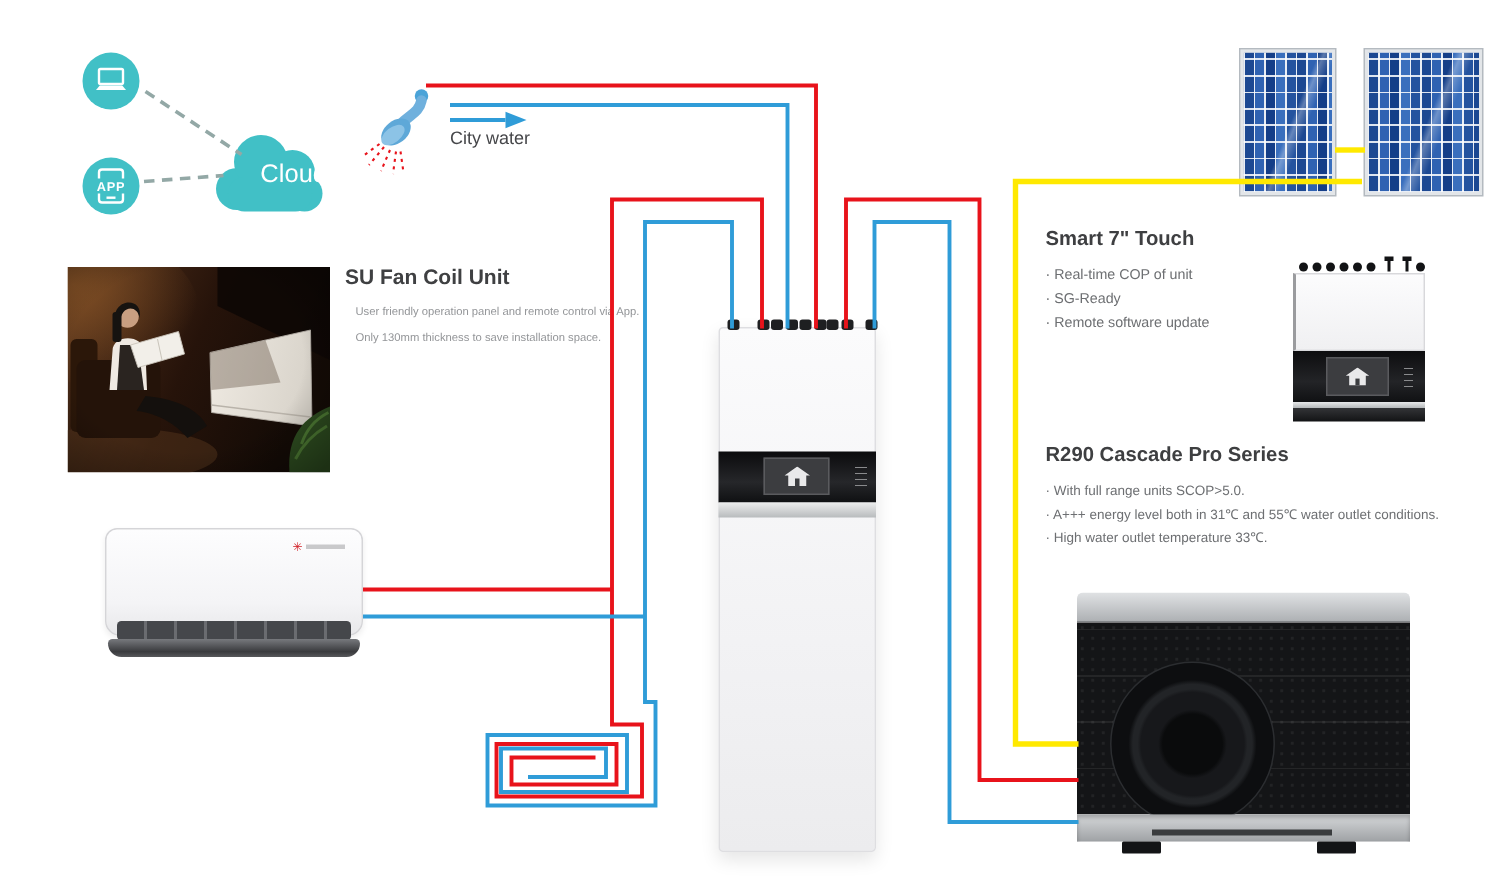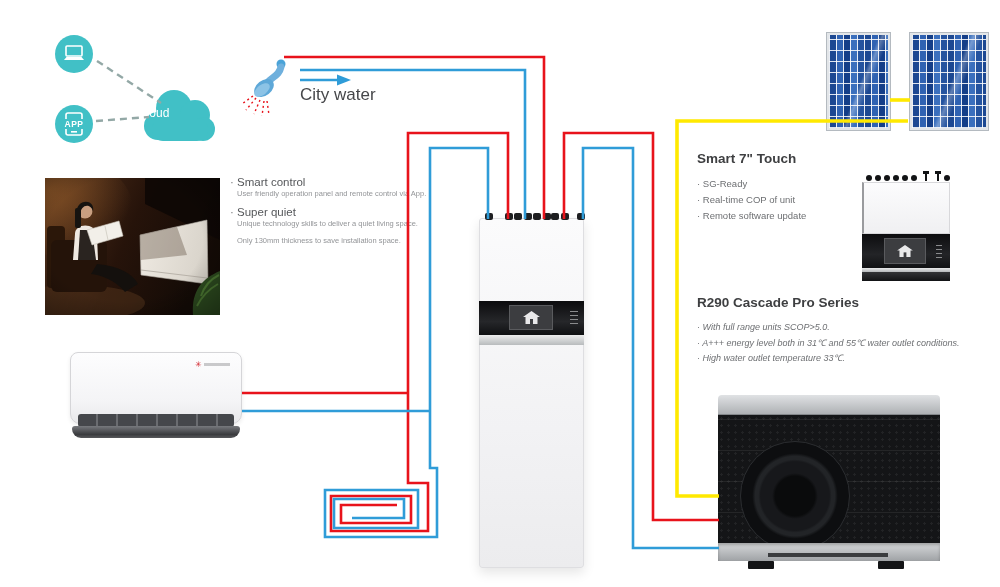--- a/index.html
+++ b/index.html
@@ -10,46 +10,46 @@
   
   #lines{position:absolute;left:0;top:0;width:1000px;height:587px;z-index:6;pointer-events:none;}
 
   
   .iot-circle{position:absolute;width:38px;height:38px;border-radius:50%;background:var(--teal);
               display:flex;align-items:center;justify-content:center;z-index:2;}
   .c-laptop{left:55px;top:35px;}
   .c-app{left:55px;top:105px;}
   .app-text{position:absolute;color:#fff;font-size:8.5px;font-weight:bold;letter-spacing:.5px;}
   .cloud-wrap{position:absolute;left:138px;top:84px;width:80px;height:60px;z-index:2;}
-  .cloud-label{position:absolute;left:138px;top:106px;width:80px;text-align:left;color:#fff;
-               font-size:12px;z-index:3;}
+  .cloud-label{position:absolute;left:138px;top:106px;width:80px;text-align:right;color:#fff;
+               font-size:17px;z-index:3;}
 
   
   .shower-wrap{position:absolute;left:240px;top:48px;width:70px;height:72px;z-index:2;}
-  .city-water{position:absolute;left:300px;top:85px;font-size:17px;color:#46474a;z-index:2;}
+  .city-water{position:absolute;left:300px;top:85px;font-size:12px;color:#46474a;z-index:2;}
 
   
   .photo{position:absolute;left:45px;top:178px;width:175px;height:137px;overflow:hidden;z-index:1;}
 
   
   .su-block{position:absolute;left:230px;top:176px;width:205px;z-index:2;color:#3f4042;}
   .su-title{font-size:14px;font-weight:bold;margin-bottom:11px;}
   .feature{margin-bottom:8px;}
   .feat-title{font-size:11.5px;color:#55575a;}
   .feat-title::before{content:"· ";color:#7a7c7e;}
   .feat-desc{font-size:7.5px;color:#939598;margin-left:7px;margin-top:1px;}
 
   .smart-block{position:absolute;left:697px;top:150px;width:215px;z-index:2;}
   .blk-title{font-size:13.5px;font-weight:bold;color:#3e3f41;line-height:17px;}
   .blk-list{margin-top:9px;}
   .blk-li{font-size:9.5px;color:#6d6f72;line-height:16px;}
   .blk-li::before{content:"· ";}
 
   .r290-block{position:absolute;left:697px;top:294px;width:298px;z-index:2;}
-  .r290-li{font-size:9px;color:#6d6f72;line-height:15.5px;font-style:italic;}
+  .r290-li{font-size:9px;color:#6d6f72;line-height:15.5px;}
   .r290-li::before{content:"· ";}
 
   
   .wall-unit{position:absolute;left:70px;top:352px;width:172px;height:88px;z-index:1;}
   .wu-body{position:absolute;left:0;top:0;width:172px;height:72px;border-radius:8px 8px 10px 10px;
            background:linear-gradient(180deg,#fdfdfe 0%,#f4f4f6 70%,#e8e8ea 100%);
            border:1px solid #d5d5d8;box-shadow:0 2px 4px rgba(0,0,0,.08);}
   .wu-logo{position:absolute;left:124px;top:8px;display:flex;align-items:center;gap:2px;}
   .wu-logo-mark{width:7px;height:7px;color:#d22027;font-size:8px;line-height:7px;}
   .wu-logo-bar{width:26px;height:3px;background:#c9c9cb;}
@@ -207,27 +207,23 @@
       <polygon points="42,52 74,43 78,58 47,67" fill="#f2efe9" stroke="#c9c4ba" stroke-width="0.6"></polygon>
       <line x1="60" y1="48" x2="63" y2="62" stroke="#c9c4ba" stroke-width="0.7"></line>
 
       <path d="M148,137 C146,112 158,100 175,93 L175,137 Z" fill="#2e4d20"></path>
       <path d="M156,118 C160,106 168,100 174,97 M152,128 C158,116 166,110 173,106" stroke="#4d7a33" stroke-width="2" fill="none"></path>
       <rect width="175" height="137" fill="url(#vig)"></rect>
     </svg>
   </div>
 
   <div class="su-block">
+    <div class="su-title">SU Fan Coil Unit</div>
     <div class="feature">
-      <div class="feat-title">Smart control</div>
       <div class="feat-desc">User friendly operation panel and remote control via App.</div>
-    </div>
-    <div class="feature">
-      <div class="feat-title">Super quiet</div>
-      <div class="feat-desc">Unique technology skills to deliver a quiet living space.</div>
     </div>
     <div class="feature">
       <div class="feat-desc">Only 130mm thickness to save installation space.</div>
     </div>
   </div>
 
   <div class="wall-unit">
     <div class="wu-body">
       <div class="wu-logo">
         <span class="wu-logo-mark">✳</span>
@@ -261,22 +257,22 @@
   </div>
 
   <div class="panel p1"></div>
   <div class="panel p2"></div>
 
   <div class="smart-block">
     <div class="blk-title">
       <div>Smart 7" Touch</div>
     </div>
     <div class="blk-list">
+      <div class="blk-li">Real-time COP of unit</div>
       <div class="blk-li">SG-Ready</div>
-      <div class="blk-li">Real-time COP of unit</div>
       <div class="blk-li">Remote software update</div>
     </div>
   </div>
 
   <div class="device">
     <div class="dv-knob" style="left:4px"></div>
     <div class="dv-knob" style="left:13px"></div>
     <div class="dv-knob" style="left:22px"></div>
     <div class="dv-knob" style="left:31px"></div>
     <div class="dv-knob" style="left:40px"></div>

